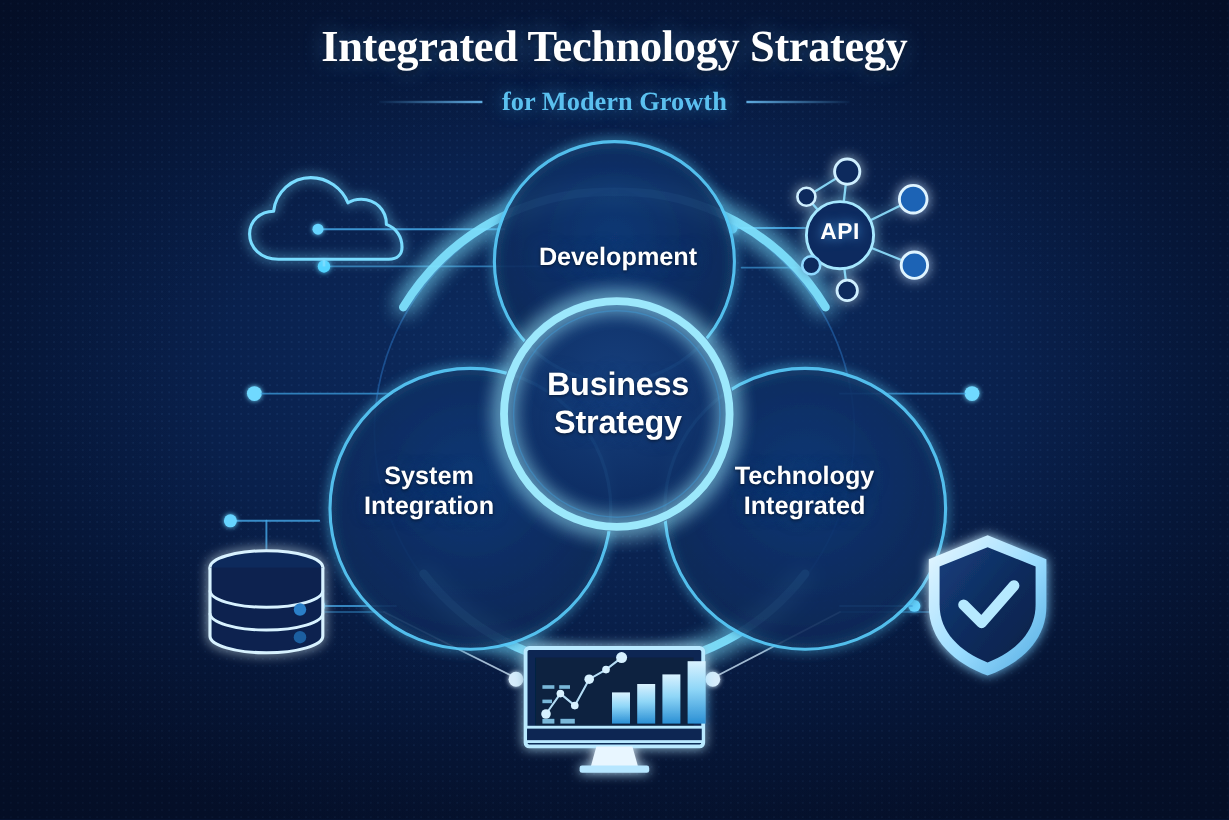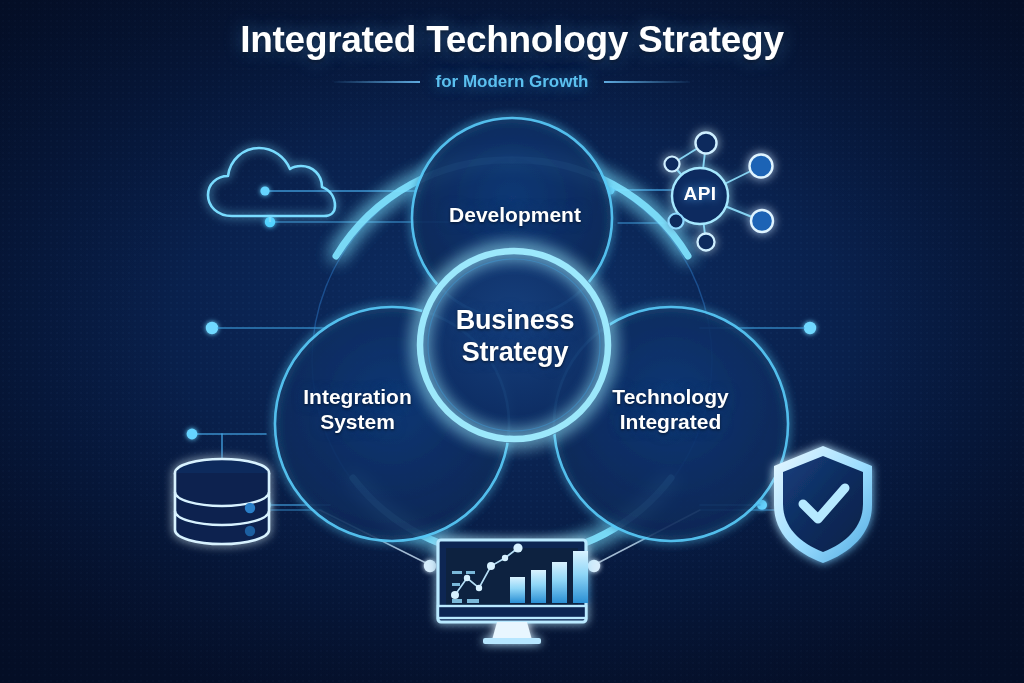--- a/index.html
+++ b/index.html
@@ -40,20 +40,21 @@
   }
 
   
   #header {
     position: absolute;
     top: 20px;
     left: 0;
     width: 1024px;
     text-align: center;
     z-index: 40;
+    font-family: Liberation Serif, serif;
   }
   #title {
     font-size: 37px;
     font-weight: bold;
     color: #ffffff;
     letter-spacing: -0.3px;
     text-shadow: 0 0 18px rgba(110,190,255,0.40), 0 2px 4px rgba(0,0,0,0.5);
     line-height: 1.1;
     white-space: nowrap;
   }
@@ -66,21 +67,21 @@
   }
   .rule {
     height: 2px;
     width: 86px;
     background: linear-gradient(90deg, rgba(60,160,230,0.05), rgba(110,195,250,0.85));
   }
   .rule.right {
     background: linear-gradient(90deg, rgba(110,195,250,0.85), rgba(60,160,230,0.05));
   }
   #subtitle {
-    font-size: 17px;
+    font-size: 22px;
     font-weight: bold;
     color: #5bc0ef;
     text-shadow: 0 0 14px rgba(70,175,240,0.55);
     white-space: nowrap;
   }
 
   
   #diagram {
     position: absolute;
     inset: 0;
@@ -326,22 +327,22 @@
   <div class="node-label" id="label-dev">
     <div>Development</div>
   </div>
 
   <div class="node-label" id="label-center">
     <div>Business</div>
     <div>Strategy</div>
   </div>
 
   <div class="node-label" id="label-sys">
+    <div>System</div>
     <div>Integration</div>
-    <div>System</div>
   </div>
 
   <div class="node-label" id="label-tech">
     <div>Technology</div>
     <div>Integrated</div>
   </div>
 
   <div id="api-text">API</div>
 
   <div id="vignette"></div>

